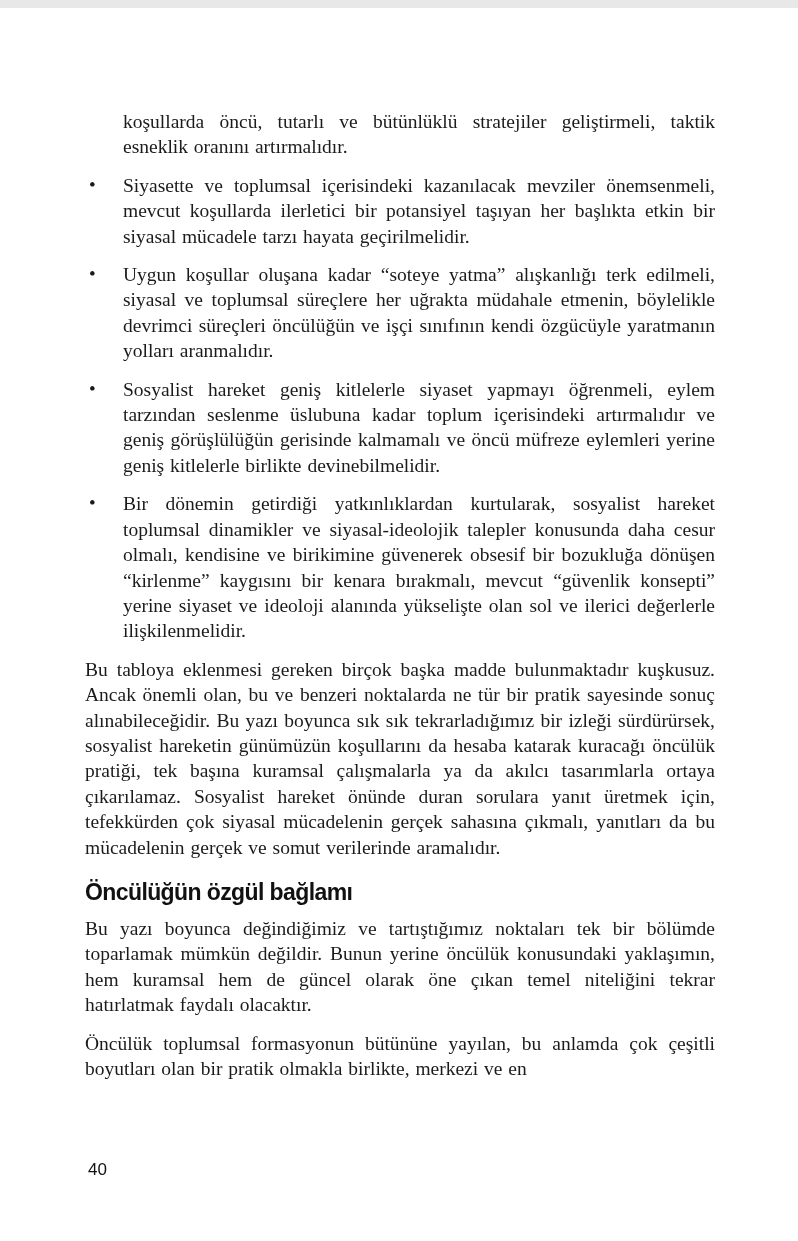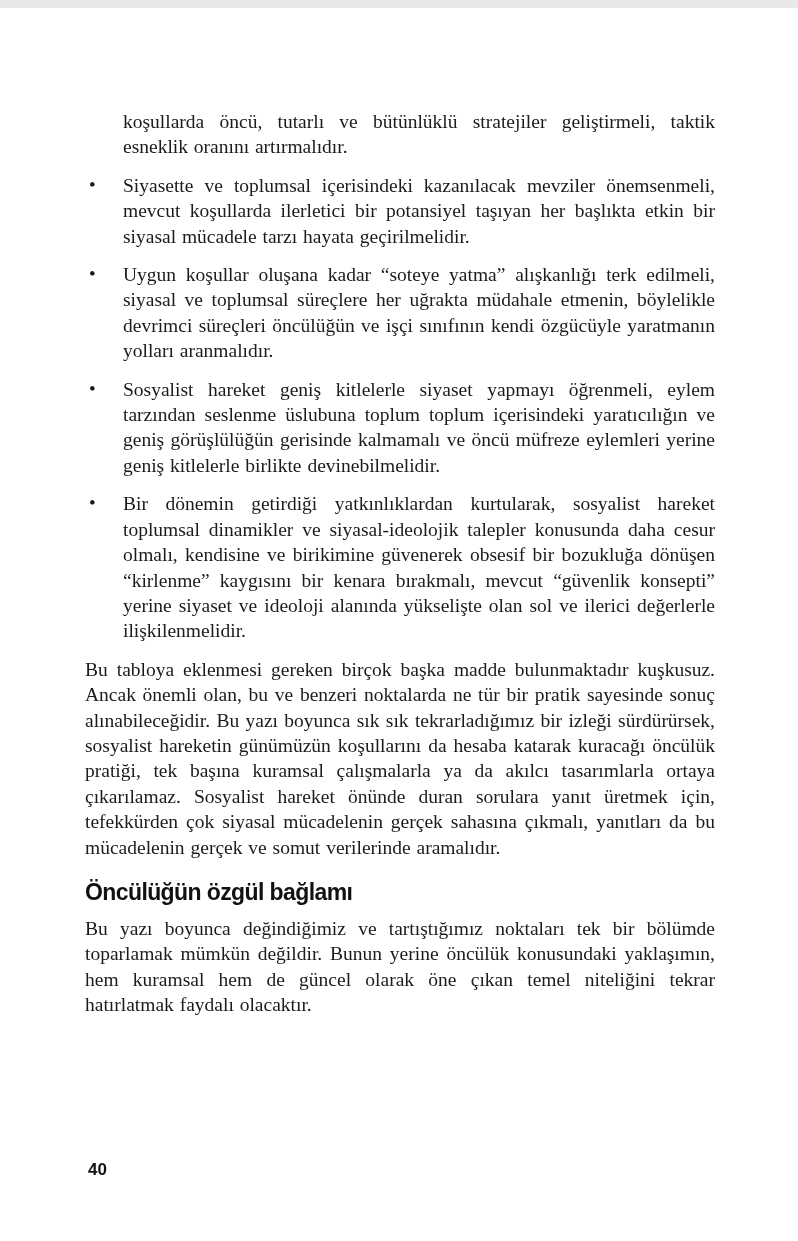--- a/index.html
+++ b/index.html
@@ -50,21 +50,21 @@
     letter-spacing: -0.6px;
     margin: 19px 0 10px 0;
     color: #111111;
   }
   .page-number {
     position: absolute;
     left: 88px;
     top: 1152px;
     font-family: "Liberation Sans", "DejaVu Sans", sans-serif;
     font-size: 17px;
-    font-weight: bold;
+    font-weight: normal;
     color: #111111;
   }
 </style>
 </head>
 <body>
 
 <div class="page">
   <div class="content">
 
     <p class="fragment">koşullarda öncü, tutarlı ve bütünlüklü stratejiler geliştirmeli, taktik esneklik oranını artırmalıdır.</p>
@@ -74,31 +74,32 @@
       <p class="bullet-text">Siyasette ve toplumsal içerisindeki kazanılacak mevziler önemsenmeli, mevcut koşullarda ilerletici bir potansiyel taşıyan her başlıkta etkin bir siyasal mücadele tarzı hayata geçirilmelidir.</p>
     </div>
 
     <div class="bullet-item">
       <span class="bullet-marker">•</span>
       <p class="bullet-text">Uygun koşullar oluşana kadar “soteye yatma” alışkanlığı terk edilmeli, siyasal ve toplumsal süreçlere her uğrakta müdahale etmenin, böylelikle devrimci süreçleri öncülüğün ve işçi sınıfının kendi özgücüyle yaratmanın yolları aranmalıdır.</p>
     </div>
 
     <div class="bullet-item">
       <span class="bullet-marker">•</span>
-      <p class="bullet-text">Sosyalist hareket geniş kitlelerle siyaset yapmayı öğrenmeli, eylem tarzından seslenme üslubuna toplum toplum içerisindeki yaratıcılığın ve geniş görüşlülüğün gerisinde kalmamalı ve öncü müfreze eylemleri yerine geniş kitlelerle birlikte devinebilmelidir.</p>
+      <p class="bullet-text">Sosyalist hareket geniş kitlelerle siyaset yapmayı öğrenmeli, eylem tarzından seslenme üslubuna kadar toplum içerisindeki artırmalıdır ve geniş görüşlülüğün gerisinde kalmamalı ve öncü müfreze eylemleri yerine geniş kitlelerle birlikte devinebilmelidir.</p>
     </div>
 
     <div class="bullet-item">
       <span class="bullet-marker">•</span>
       <p class="bullet-text">Bir dönemin getirdiği yatkınlıklardan kurtularak, sosyalist hareket toplumsal dinamikler ve siyasal-ideolojik talepler konusunda daha cesur olmalı, kendisine ve birikimine güvenerek obsesif bir bozukluğa dönüşen “kirlenme” kaygısını bir kenara bırakmalı, mevcut “güvenlik konsepti” yerine siyaset ve ideoloji alanında yükselişte olan sol ve ilerici değerlerle ilişkilenmelidir.</p>
     </div>
 
     <p class="para">Bu tabloya eklenmesi gereken birçok başka madde bulunmaktadır kuşkusuz. Ancak önemli olan, bu ve benzeri noktalarda ne tür bir pratik sayesinde sonuç alınabileceğidir. Bu yazı boyunca sık sık tekrarladığımız bir izleği sürdürürsek, sosyalist hareketin günümüzün koşullarını da hesaba katarak kuracağı öncülük pratiği, tek başına kuramsal çalışmalarla ya da akılcı tasarımlarla ortaya çıkarılamaz. Sosyalist hareket önünde duran sorulara yanıt üretmek için, tefekkürden çok siyasal mücadelenin gerçek sahasına çıkmalı, yanıtları da bu mücadelenin gerçek ve somut verilerinde aramalıdır.</p>
 
     <h2 class="section-heading">Öncülüğün özgül bağlamı</h2>
 
     <p class="para">Bu yazı boyunca değindiğimiz ve tartıştığımız noktaları tek bir bölümde toparlamak mümkün değildir. Bunun yerine öncülük konusundaki yaklaşımın, hem kuramsal hem de güncel olarak öne çıkan temel niteliğini tekrar hatırlatmak faydalı olacaktır.</p>
 
+    <p class="para">Öncülük toplumsal formasyonun bütününe yayılan, bu anlamda çok çeşitli boyutları olan bir pratik olmakla birlikte, merkezi ve en</p>
 
   </div>
 
   <div class="page-number">40</div>
 </div>
 
 </body></html>

